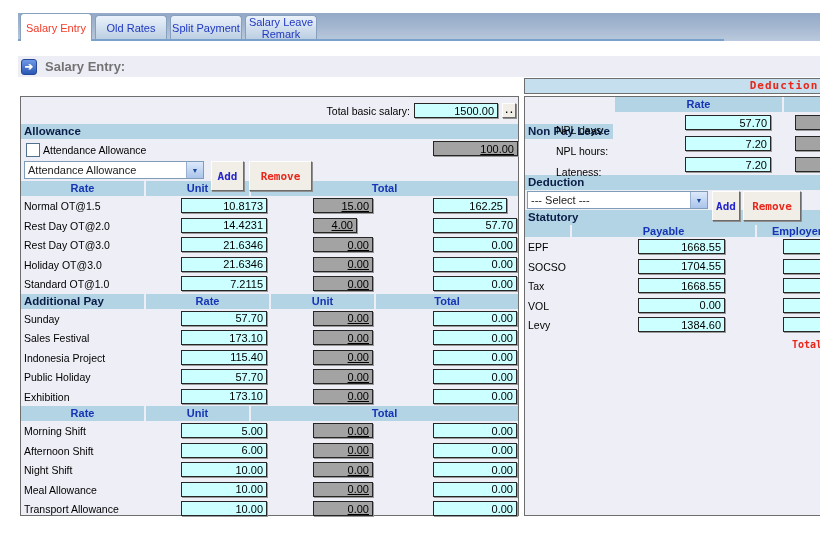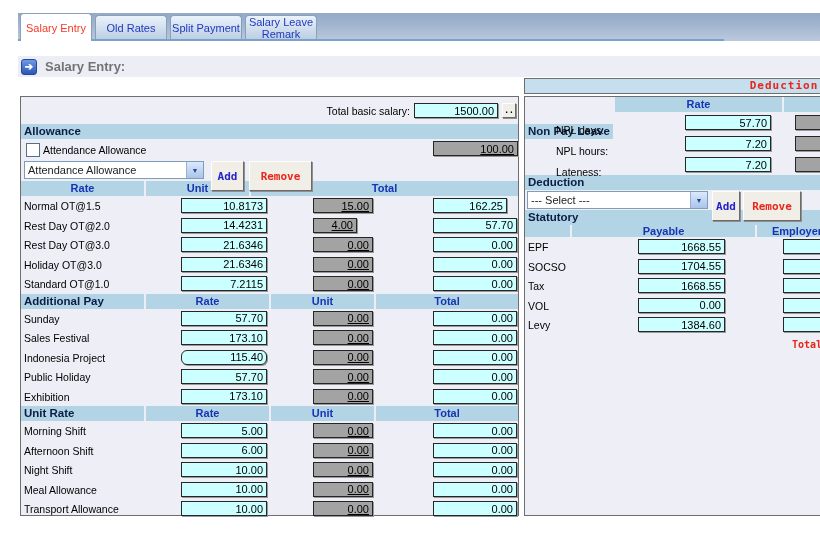--- a/index.html
+++ b/index.html
@@ -200,21 +200,21 @@
 
   <div class="lrow">
     <span class="lbl r-label">Sales Festival</span>
     <input class="inp cyan r-rate" style="left: 160px; top: 2px; width: 86px;" value="173.10">
     <input class="inp white r-unit" style="left: 292px; top: 2px; width: 60px;" value="0.00">
     <input class="inp cyan r-total" style="left: 412px; top: 2px; width: 84px;" value="0.00">
   </div>
 
   <div class="lrow">
     <span class="lbl r-label">Indonesia Project</span>
-    <input class="inp cyan r-rate" style="left: 160px; top: 2px; width: 86px; border-radius: 6px;" value="115.40">
+    <input class="inp cyan r-rate" style="left: 160px; top: 2px; width: 86px;" value="115.40">
     <input class="inp white r-unit" style="left: 292px; top: 2px; width: 60px;" value="0.00">
     <input class="inp cyan r-total" style="left: 412px; top: 2px; width: 84px;" value="0.00">
   </div>
 
   <div class="lrow">
     <span class="lbl r-label">Public Holiday</span>
     <input class="inp cyan r-rate" style="left: 160px; top: 2px; width: 86px;" value="57.70">
     <input class="inp white r-unit" style="left: 292px; top: 2px; width: 60px;" value="0.00">
     <input class="inp cyan r-total" style="left: 412px; top: 2px; width: 84px;" value="0.00">
   </div>
@@ -223,21 +223,20 @@
     <span class="lbl r-label">Exhibition</span>
     <input class="inp cyan r-rate" style="left: 160px; top: 2px; width: 86px;" value="173.10">
     <input class="inp white r-unit" style="left: 292px; top: 2px; width: 60px;" value="0.00">
     <input class="inp cyan r-total" style="left: 412px; top: 2px; width: 84px;" value="0.00">
   </div>
 </div>
   </div>
 
   <div class="sec">
     <div class="secbar">
-      <div class="sc sc1 secname sec-h">Unit Rate</div>
       <div class="sc sc2 colhead ch">Rate</div>
       <div class="sc sc3 colhead ch">Unit</div>
       <div class="sc sc4 colhead ch">Total</div>
     </div>
     <div class="rows">
   <div class="lrow">
     <span class="lbl r-label">Morning Shift</span>
     <input class="inp cyan r-rate" style="left: 160px; top: 2px; width: 86px;" value="5.00">
     <input class="inp white r-unit" style="left: 292px; top: 2px; width: 60px;" value="0.00">
     <input class="inp cyan r-total" style="left: 412px; top: 2px; width: 84px;" value="0.00">

